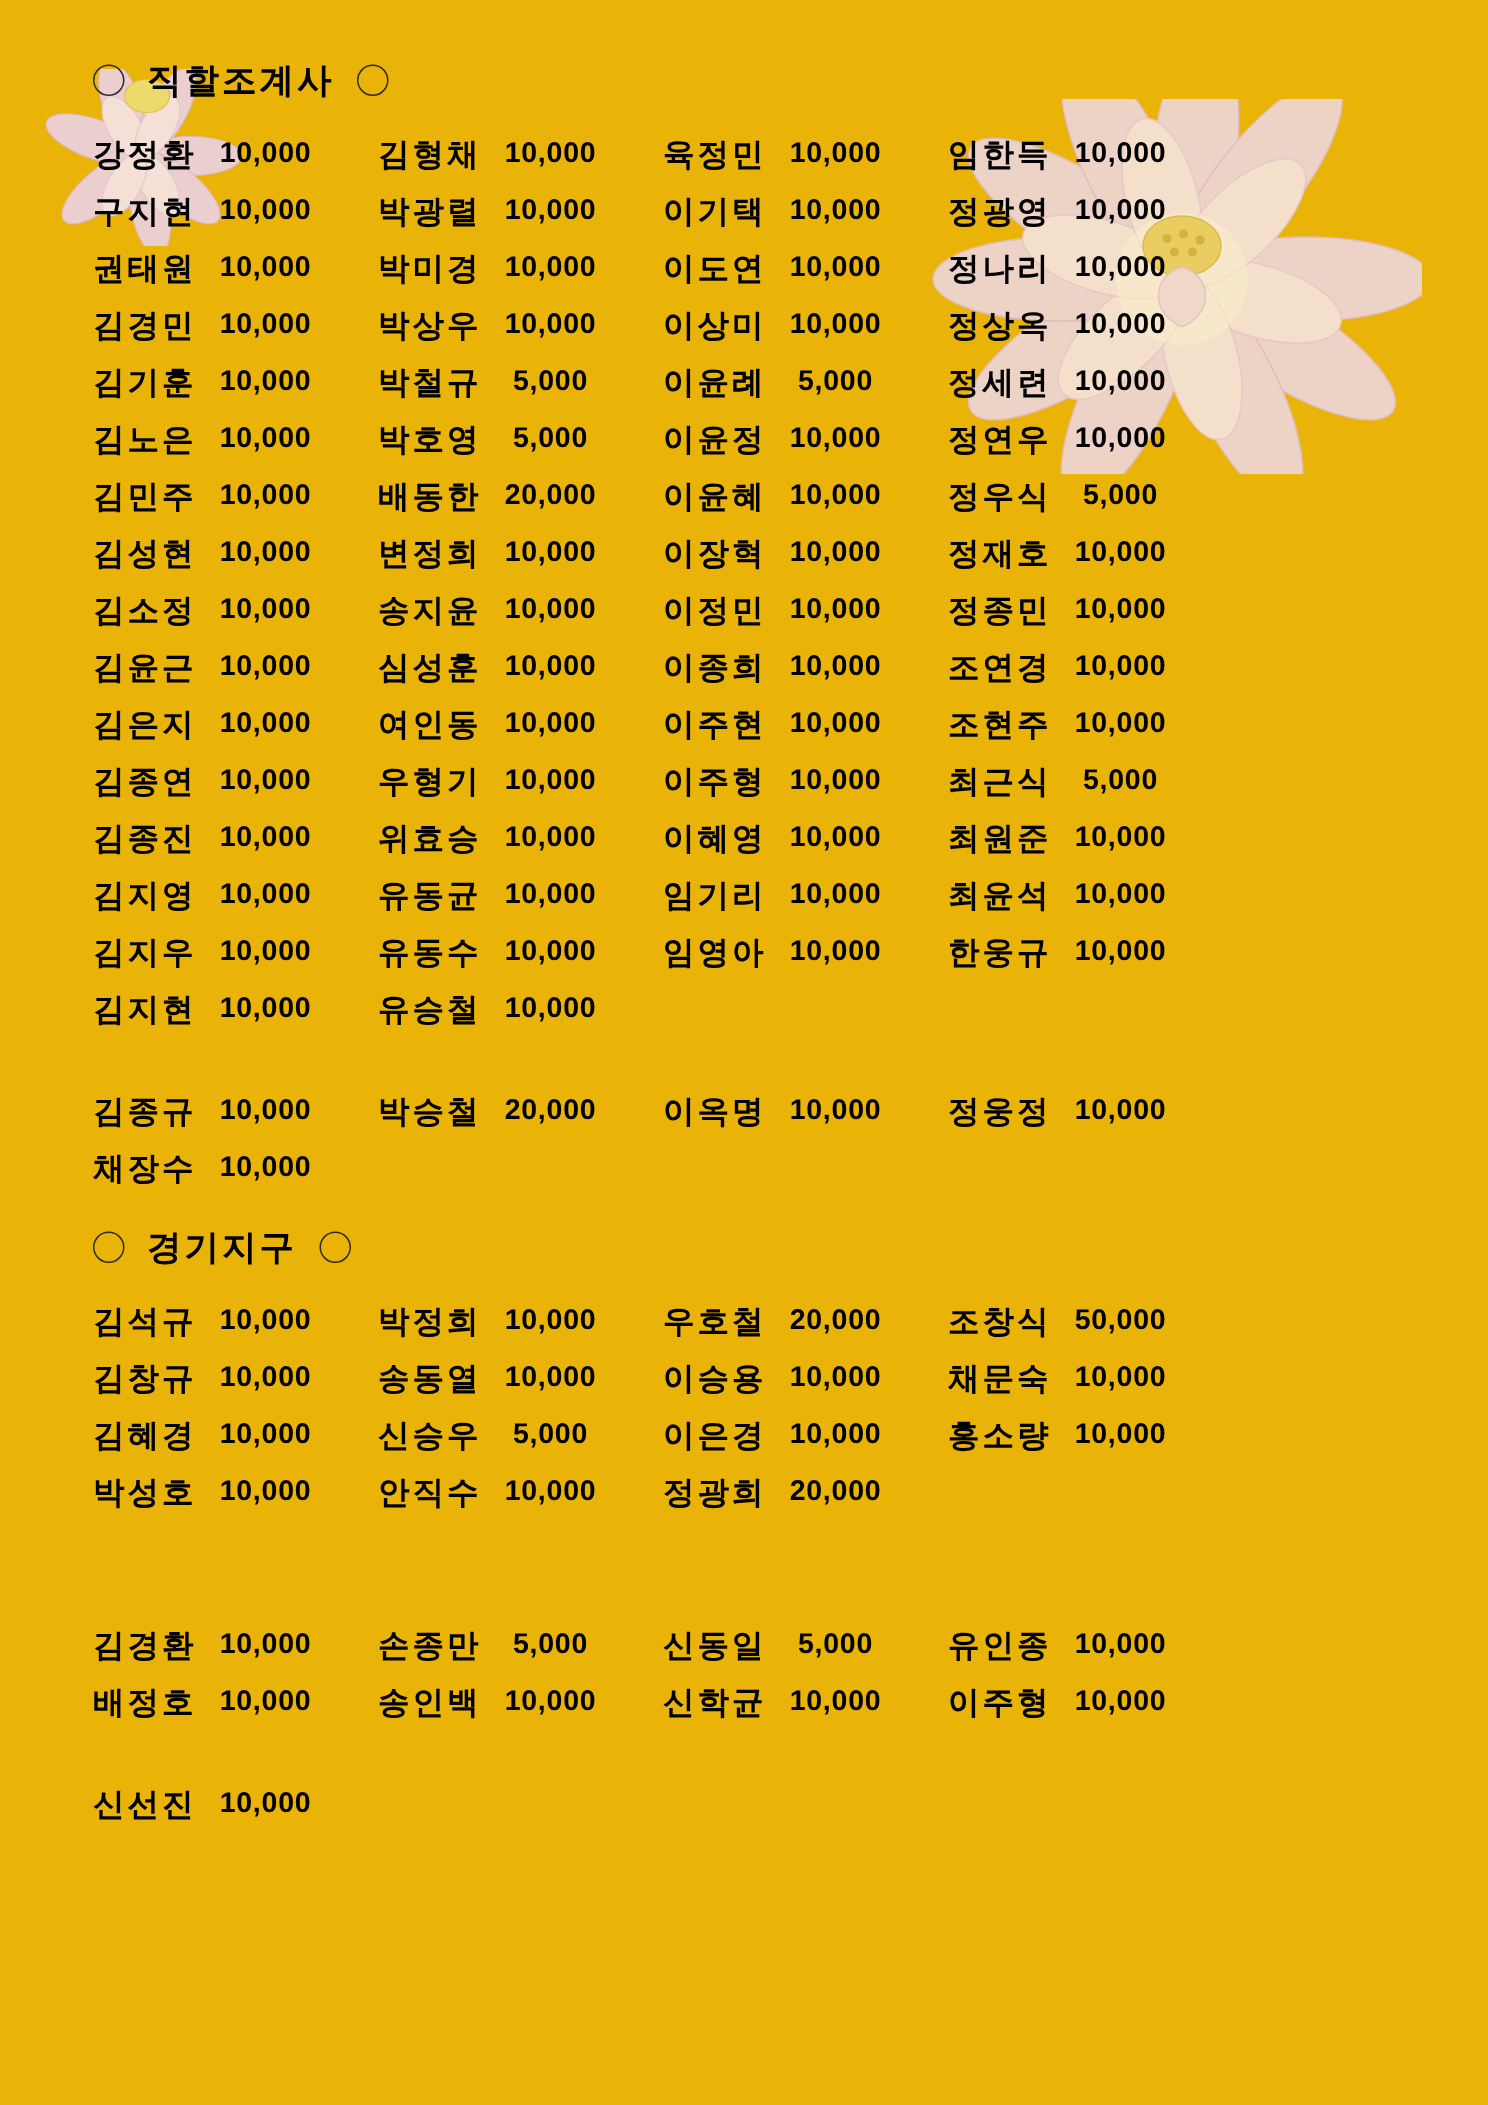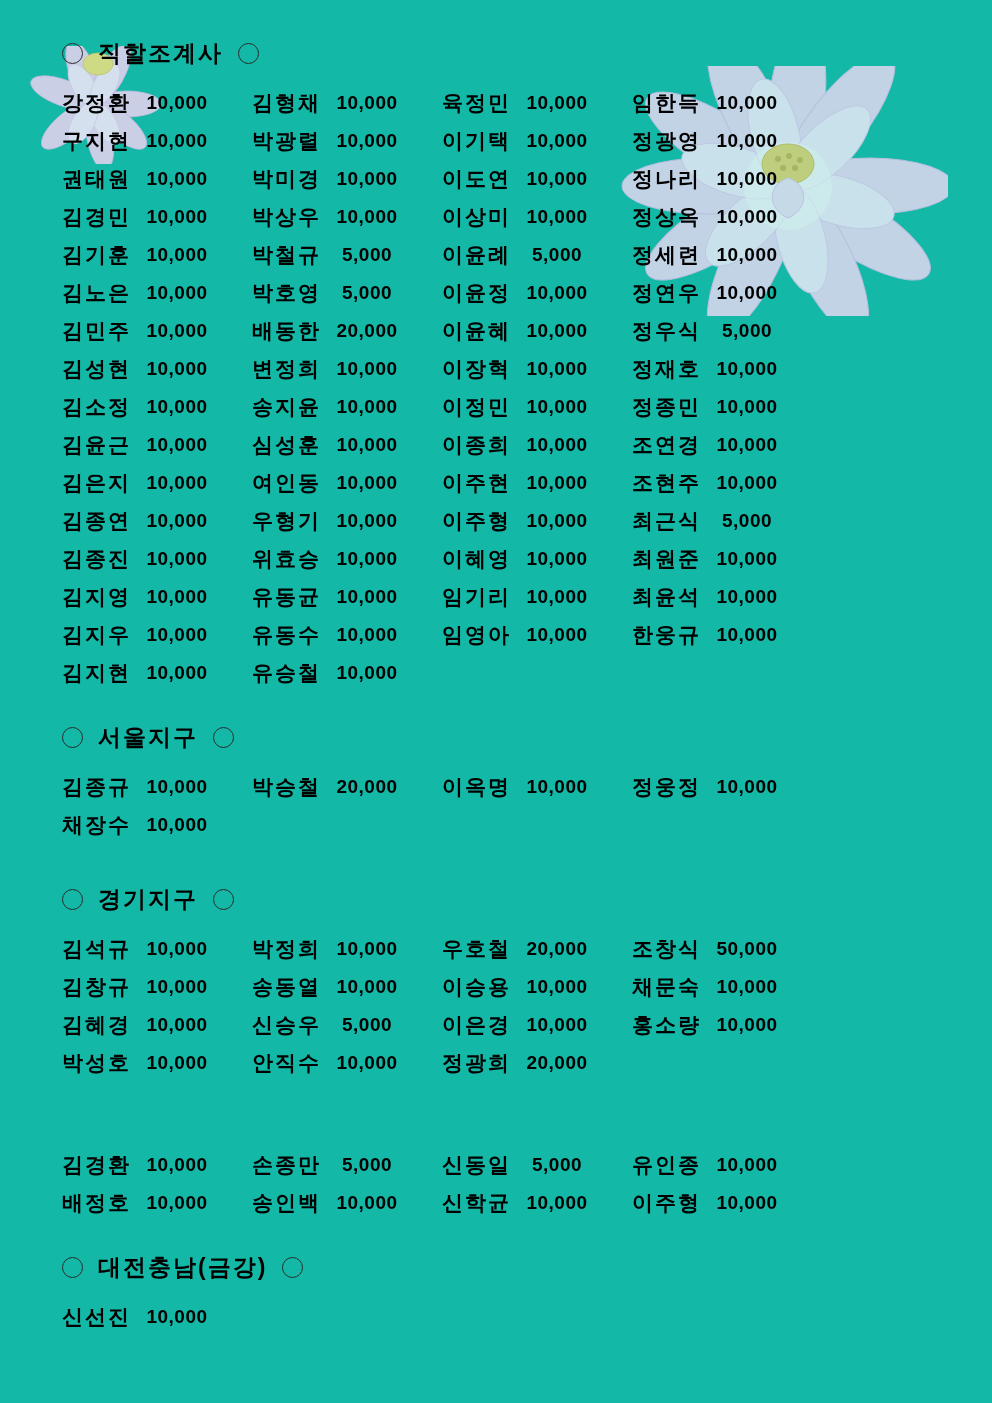--- a/index.html
+++ b/index.html
@@ -1,19 +1,19 @@
 <!DOCTYPE html>
 <html><head>
 <meta charset="utf-8">
 <style>
   html,body{margin:0;padding:0;background:#ffffff;}
   .page{
     position:relative;
     width:992px;height:1403px;
-    background:#14b8a6;
+    background:#eab308;
     overflow:hidden;
     font-family:"Liberation Sans","DejaVu Sans",sans-serif;
     color:#000000;
   }
   .lotus{position:absolute;z-index:0;pointer-events:none;}
   .lotus-large{left:608px;top:66px;}
   .lotus-small{left:28px;top:46px;}
   .content{position:relative;z-index:1;padding:38px 0 0 62px;}
   .section-header{
     display:flex;align-items:center;height:30px;margin-bottom:16px;
@@ -34,21 +34,21 @@
   }
   .donor-name{
     font-size:21px;font-weight:700;letter-spacing:2px;white-space:nowrap;
   }
   .donor-amount{
     width:80px;text-align:center;font-size:19px;font-weight:700;
     letter-spacing:0.5px;white-space:nowrap;
   }
   .section{margin:0;}
   .sec-2{margin-top:30px;}
-  .sec-3{margin-top:40px;}
+  .sec-3{margin-top:18px;}
   .sec-4{margin-top:64px;}
   .sec-5{margin-top:30px;}
 </style>
 </head>
 <body>
 
 <div class="page">
 
   <svg class="lotus lotus-large" width="340" height="250" viewBox="0 0 340 250" xmlns="http://www.w3.org/2000/svg">
     <g opacity="0.8">
@@ -368,25 +368,20 @@
             </div>
             <div class="entry">
               <span class="donor-name">한웅규</span>
               <span class="donor-amount">10,000</span>
             </div>
           </div>
         </div>
     </div>
 
     <div class="section sec-2">
-      <div class="section-header">
-        <span class="hdr-circle"></span>
-        <span class="section-title">서울지구</span>
-        <span class="hdr-circle"></span>
-      </div>
       <div class="columns">
           <div class="col">
             <div class="entry">
               <span class="donor-name">김종규</span>
               <span class="donor-amount">10,000</span>
             </div>
             <div class="entry">
               <span class="donor-name">채장수</span>
               <span class="donor-amount">10,000</span>
             </div>
@@ -529,25 +524,20 @@
             </div>
             <div class="entry">
               <span class="donor-name">이주형</span>
               <span class="donor-amount">10,000</span>
             </div>
           </div>
         </div>
     </div>
 
     <div class="section sec-5">
-      <div class="section-header">
-        <span class="hdr-circle"></span>
-        <span class="section-title">대전충남(금강)</span>
-        <span class="hdr-circle"></span>
-      </div>
       <div class="columns">
           <div class="col">
             <div class="entry">
               <span class="donor-name">신선진</span>
               <span class="donor-amount">10,000</span>
             </div>
           </div>
           <div class="col"></div>
           <div class="col"></div>
           <div class="col"></div>

